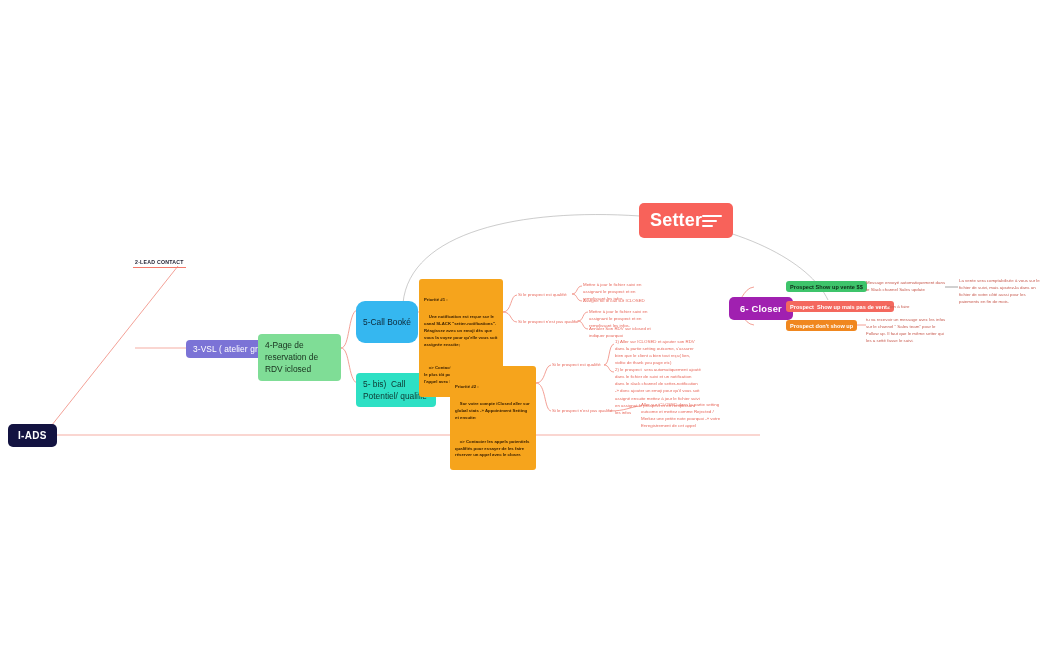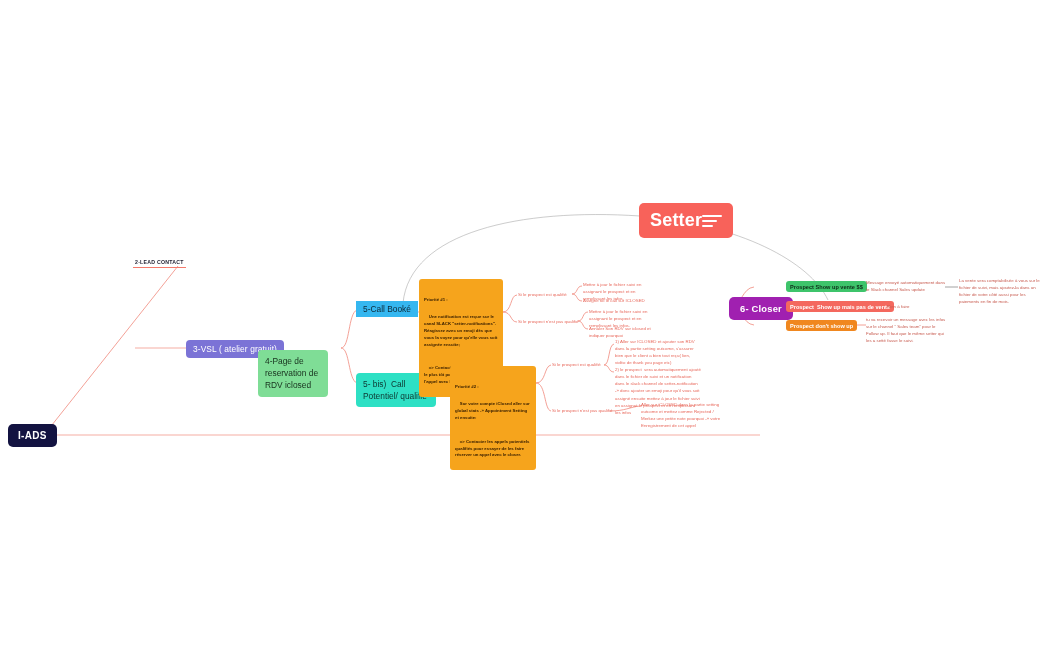--- a/index.html
+++ b/index.html
@@ -13,22 +13,22 @@
   
   .n-ads{background:#131341;color:#ffffff;border-radius:5px;
          font-size:10px;font-weight:bold;letter-spacing:.3px;
          padding:6px 10px;}
   .n-lead{color:#1c1c2e;font-size:5.2px;font-weight:bold;letter-spacing:.25px;
           border-bottom:1.1px solid #f4796b;padding:0 2px 2px 2px;}
   .n-vsl{background:#7b73d6;color:#ffffff;border-radius:4px;
          font-size:8.4px;padding:4px 7px;letter-spacing:.1px;}
   .n-page{background:#7fdd96;color:#17301d;border-radius:4px;
           font-size:8.4px;line-height:1.45;padding:5px 7px;}
-  .n-booked{background:#35b7f0;color:#0d2a3a;border-radius:0;
-            font-size:8.4px;padding:3px 7px;}
+  .n-booked{background:#35b7f0;color:#0d2a3a;border-radius:9px;
+            font-size:8.4px;padding:16px 7px;}
   .n-bis{background:#2ee0c4;color:#0d3630;border-radius:4px;
          font-size:8.4px;line-height:1.45;padding:5px 7px;}
   .n-closer{background:#a020b0;color:#ffffff;border-radius:5px;
             font-size:9.4px;font-weight:bold;padding:6px 11px;letter-spacing:.2px;}
   .n-win{background:#3ec46b;color:#0d2d18;border-radius:3px;
          font-size:5.6px;font-weight:bold;padding:2.5px 4px;}
   .n-noSale{background:#f4685e;color:#ffffff;border-radius:3px;
             font-size:5.6px;font-weight:bold;padding:2.5px 4px;}
   .n-noShow{background:#f0871f;color:#ffffff;border-radius:3px;
             font-size:5.6px;font-weight:bold;padding:2.5px 4px;}
@@ -112,21 +112,21 @@
         <i></i>
     </span>
   </div>
 
   <div class="node n-ads" style="left:8px;top:424px;">I-ADS</div>
 
   <div class="node n-lead" style="left:133px;top:259px;">2-LEAD CONTACT</div>
 
   <div class="node n-vsl" style="left:186px;top:340px;">3-VSL ( atelier gratuit)</div>
 
-  <div class="node n-page" style="left:258px;top:334px;width:70px;margin-top:16px;">4-Page de reservation de RDV iclosed</div>
+  <div class="node n-page" style="left:258px;top:334px;width:83px;">4-Page de reservation de RDV iclosed</div>
 
   <div class="node n-booked" style="left:356px;top:301px;">5-Call Booké</div>
 
   <div class="node n-bis" style="left:356px;top:373px;width:80px;">5- bis)  Call Potentiel/ qualifié</div>
 
   <div class="node n-closer" style="left:729px;top:297px;">6- Closer</div>
 
   <div class="node n-win" style="left:786px;top:281px;">Prospect Show up vente $$</div>
 
   <div class="node n-noSale" style="left:786px;top:301px;">Prospect  Show up mais pas de vente</div>

